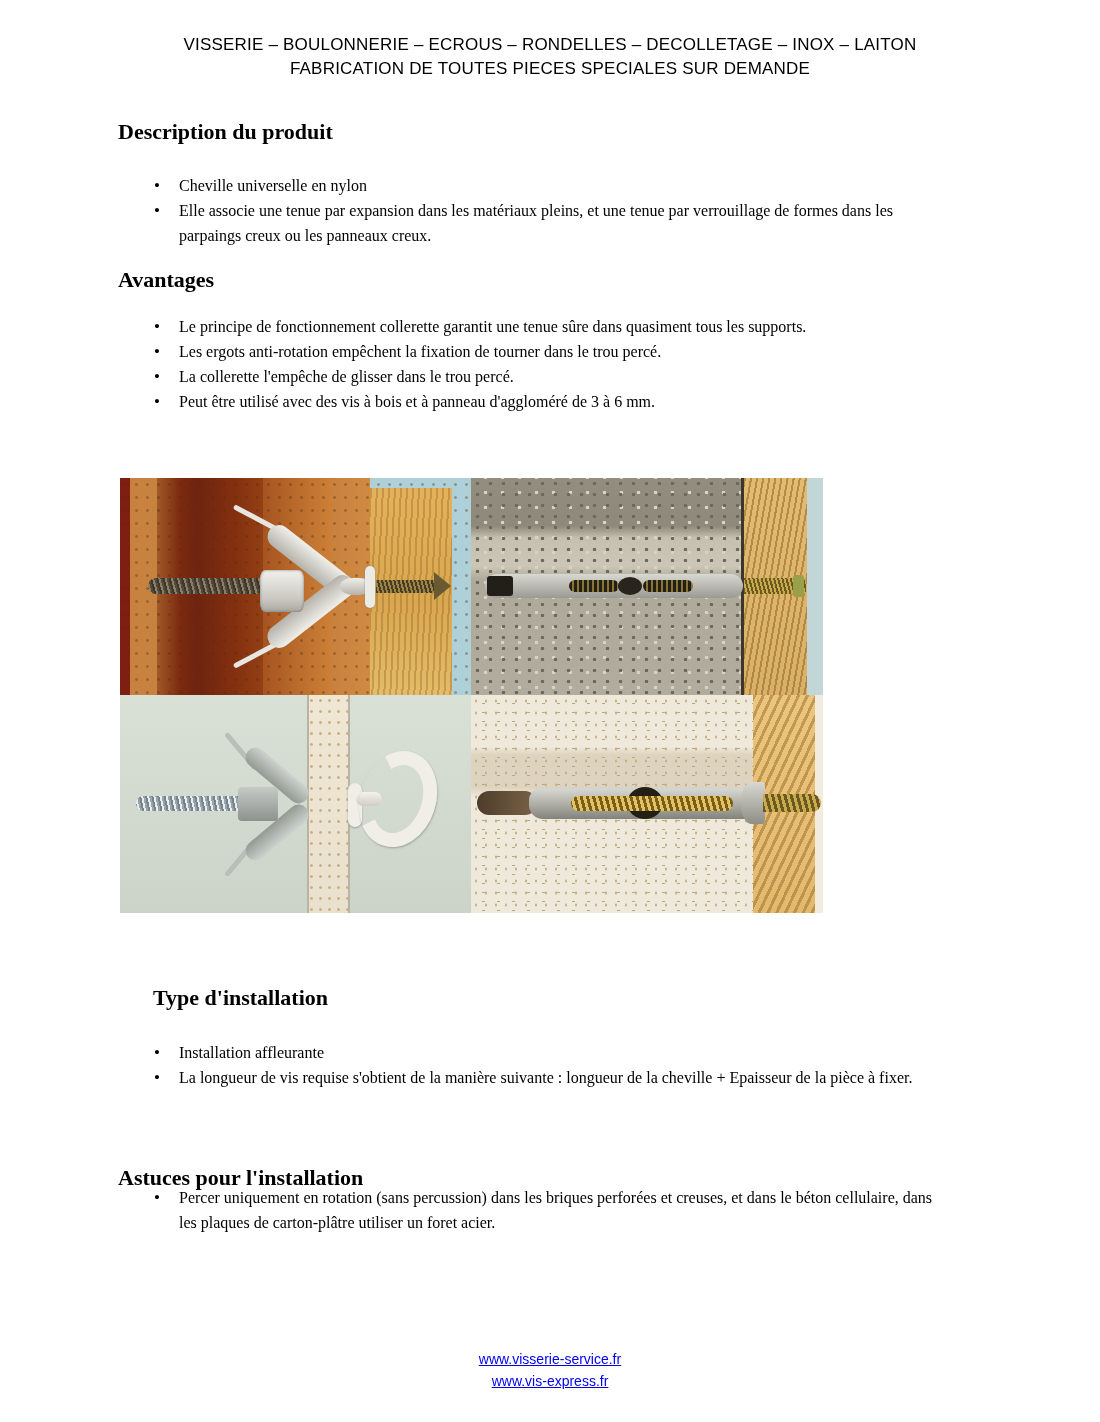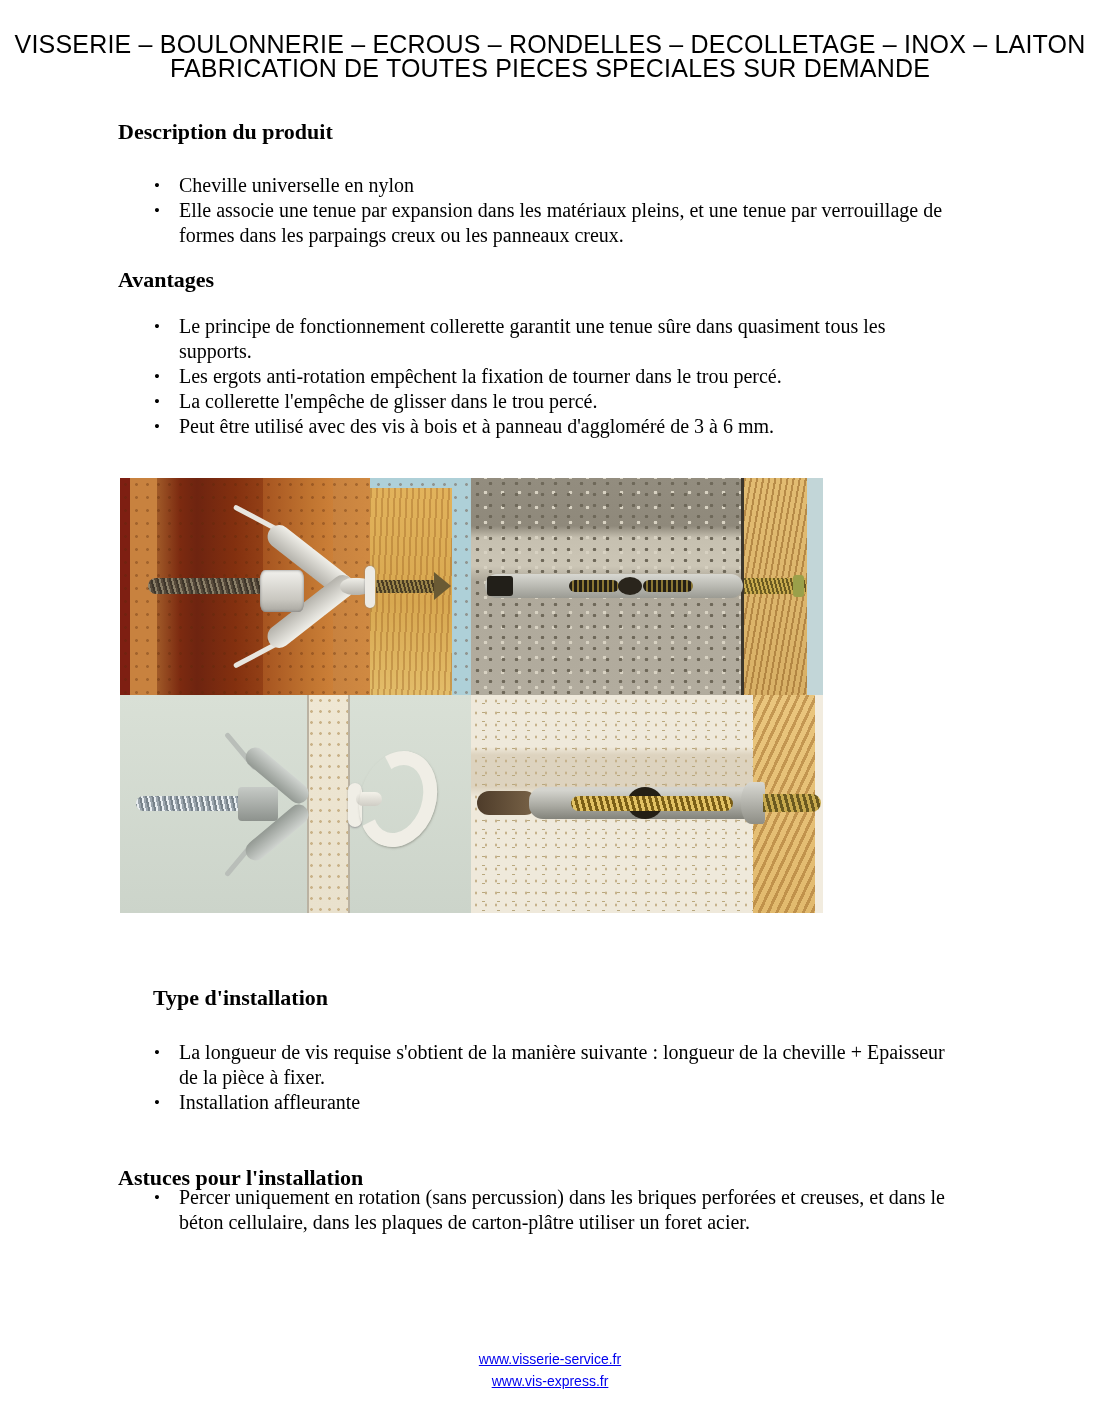--- a/index.html
+++ b/index.html
@@ -5,36 +5,36 @@
   * { margin:0; padding:0; box-sizing:border-box; }
   html,body { background:#ffffff; }
   body {
     width:1100px; height:1422px; position:relative;
     font-family:"Liberation Serif", serif; color:#000;
     overflow:hidden;
   }
   
   .doc-header {
     position:absolute; top:33px; left:0; width:1100px; text-align:center;
-    font-family:"Liberation Sans", sans-serif; font-size:25px; line-height:23.5px;
+    font-family:"Liberation Sans", sans-serif; font-size:17px; line-height:23.5px;
     letter-spacing:0.2px; color:#000;
   }
   
   .sec-title {
     position:absolute; left:118px; font-size:22px; font-weight:bold;
     font-family:"Liberation Serif", serif;
   }
   #title-description { top:119px; }
   #title-avantages   { top:267px; }
   #title-type        { top:985px;margin-left:35px; }
   #title-astuces     { top:1129px;margin-top:36px; }
   
   ul.bullets {
     position:absolute; left:152px; width:806px; list-style:none;
-    font-size:20px; line-height:25px;
+    font-size:16px; line-height:25px;
   }
   ul.bullets li { position:relative; padding-left:27px; }
   ul.bullets li::before {
     content:"\2022"; position:absolute; left:2px; top:0;
     font-size:17px;
   }
   #list-description { top:173px; width:800px; }
   #list-avantages   { top:314px; width:800px; }
   #list-type        { top:1040px; width:800px; }
   #list-astuces     { top:1185px; width:800px; }
@@ -240,22 +240,22 @@
     <div class="br-hole-c"></div>
     <div class="br-screw-inner"></div>
     <div class="br-flare"></div>
     <div class="br-screw-wood"></div>
   </div>
 
 </div>
 
 <h2 class="sec-title" id="title-type">Type d'installation</h2>
 <ul class="bullets" id="list-type">
+  <li>Installation affleurante</li>
   <li>La longueur de vis requise s'obtient de la manière suivante : longueur de la cheville + Epaisseur de la pièce à fixer.</li>
-  <li>Installation affleurante</li>
 </ul>
 
 <h2 class="sec-title" id="title-astuces">Astuces pour l'installation</h2>
 <ul class="bullets" id="list-astuces">
   <li>Percer uniquement en rotation (sans percussion) dans les briques perforées et creuses, et dans le béton cellulaire, dans les plaques de carton-plâtre utiliser un foret acier.</li>
 </ul>
 
 <div class="doc-footer">
   <a href="#">www.visserie-service.fr</a>
   <a href="#">www.vis-express.fr</a>

